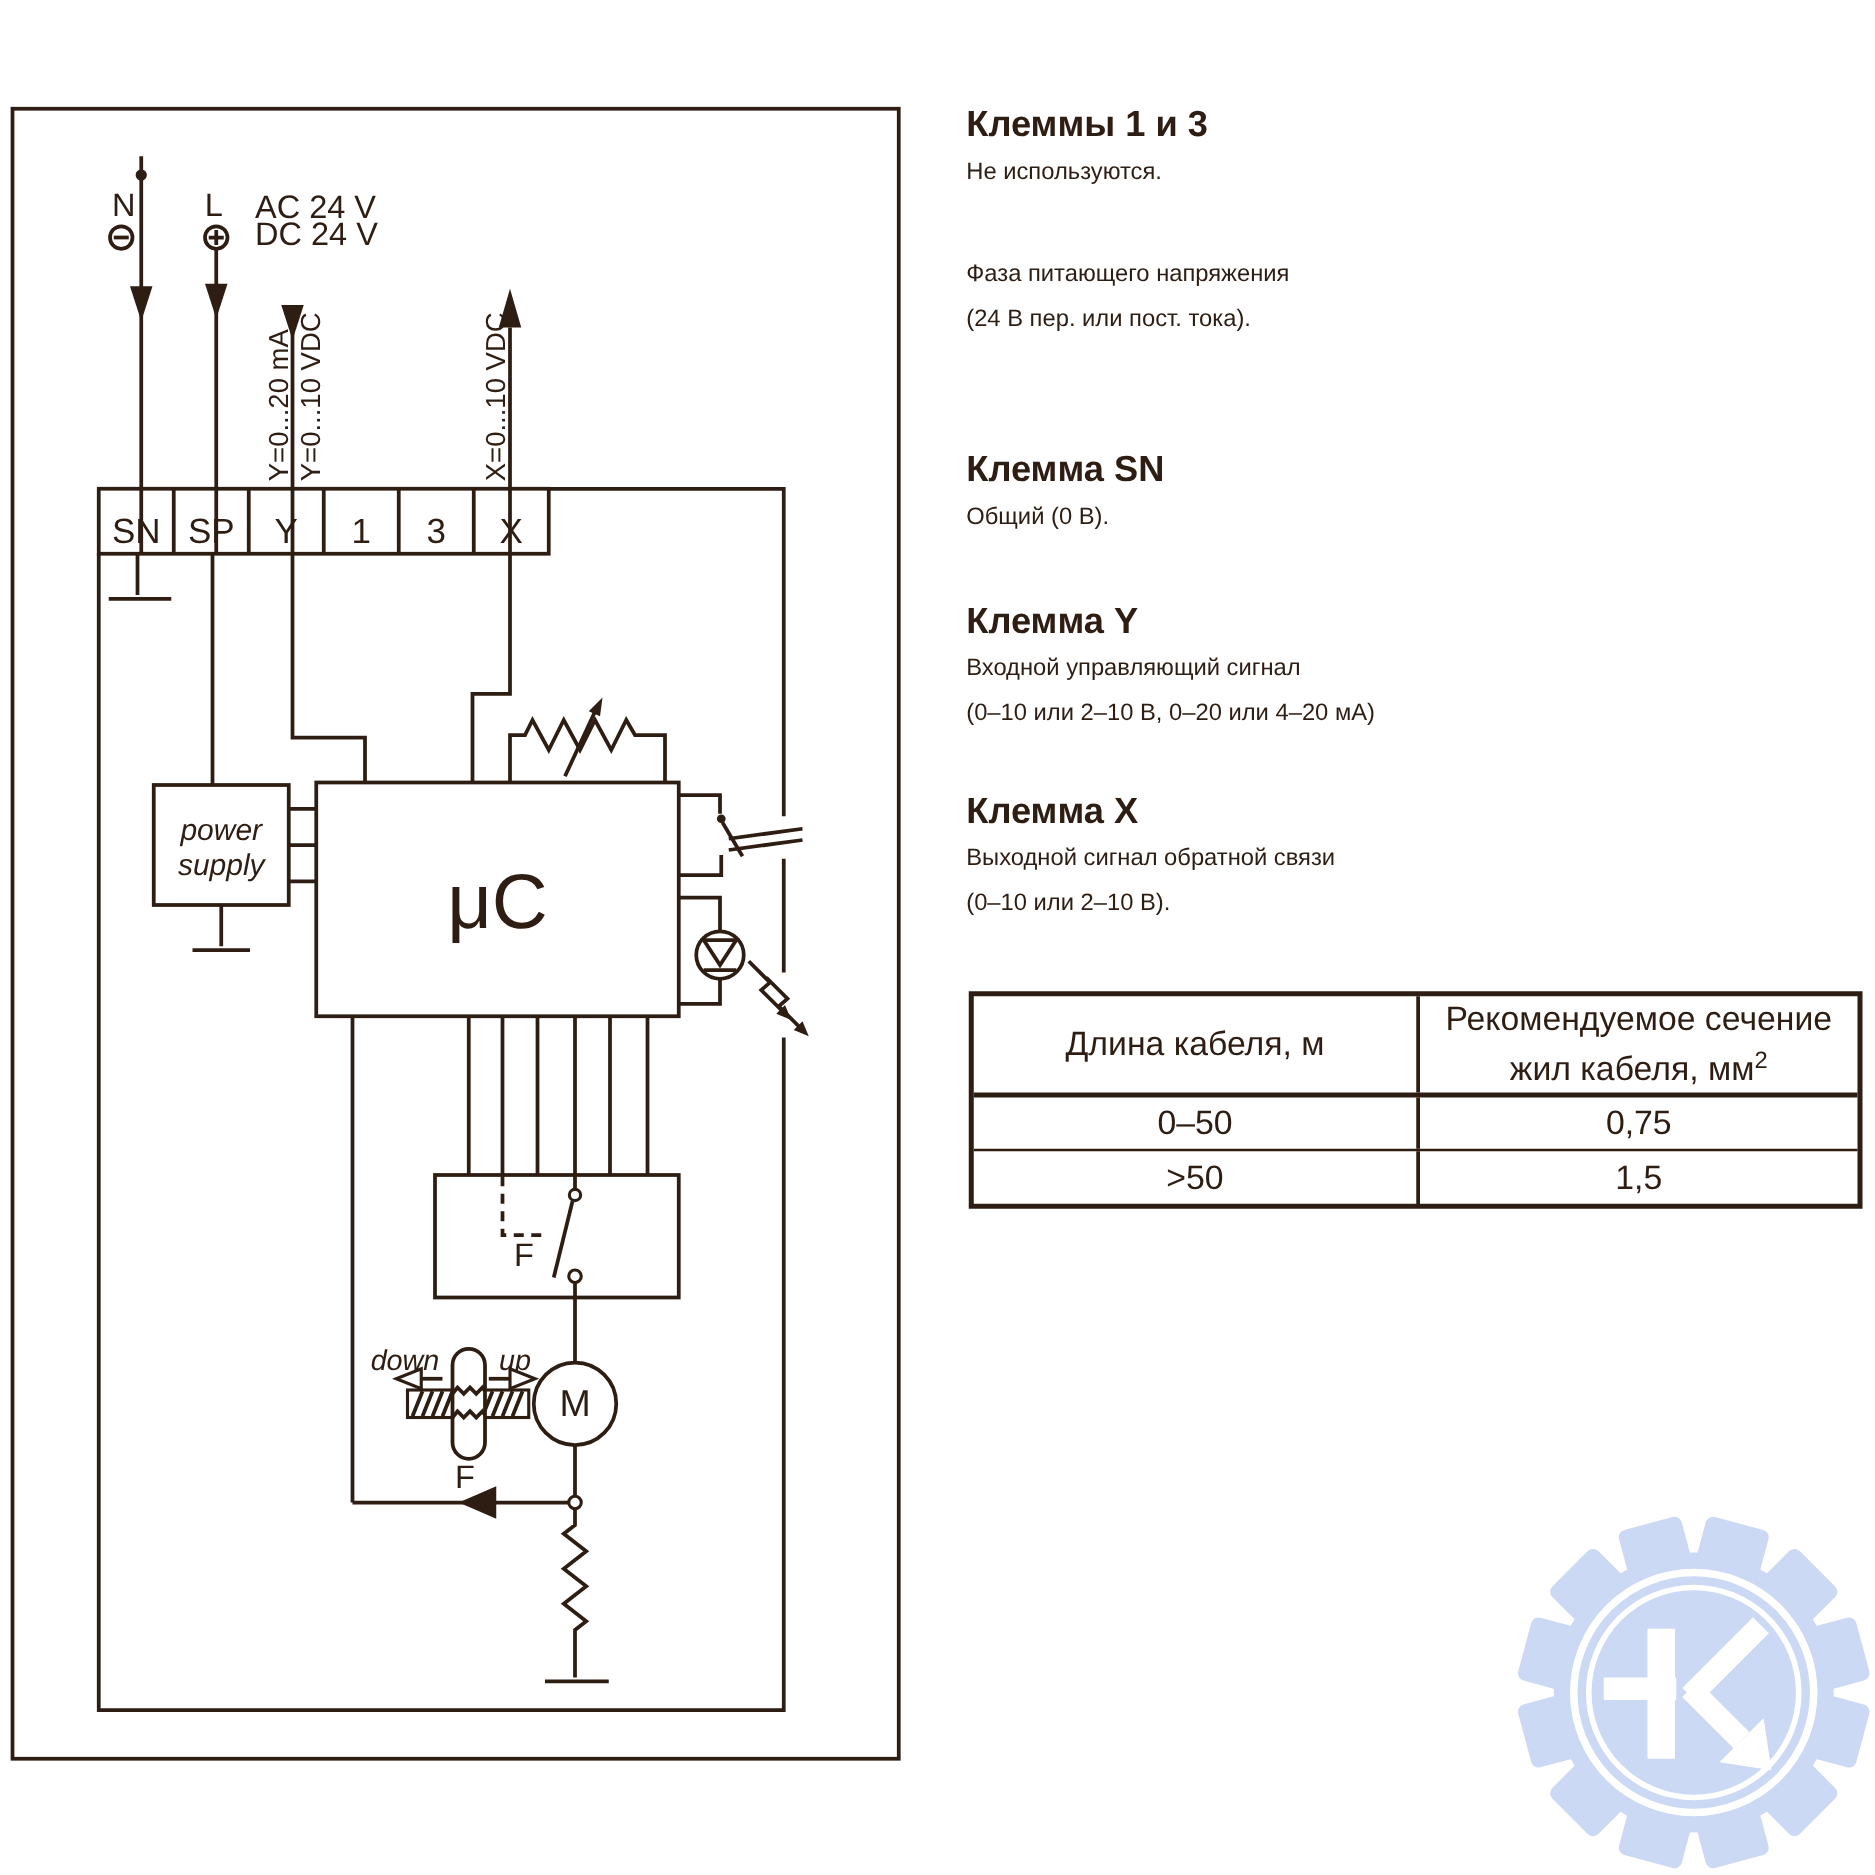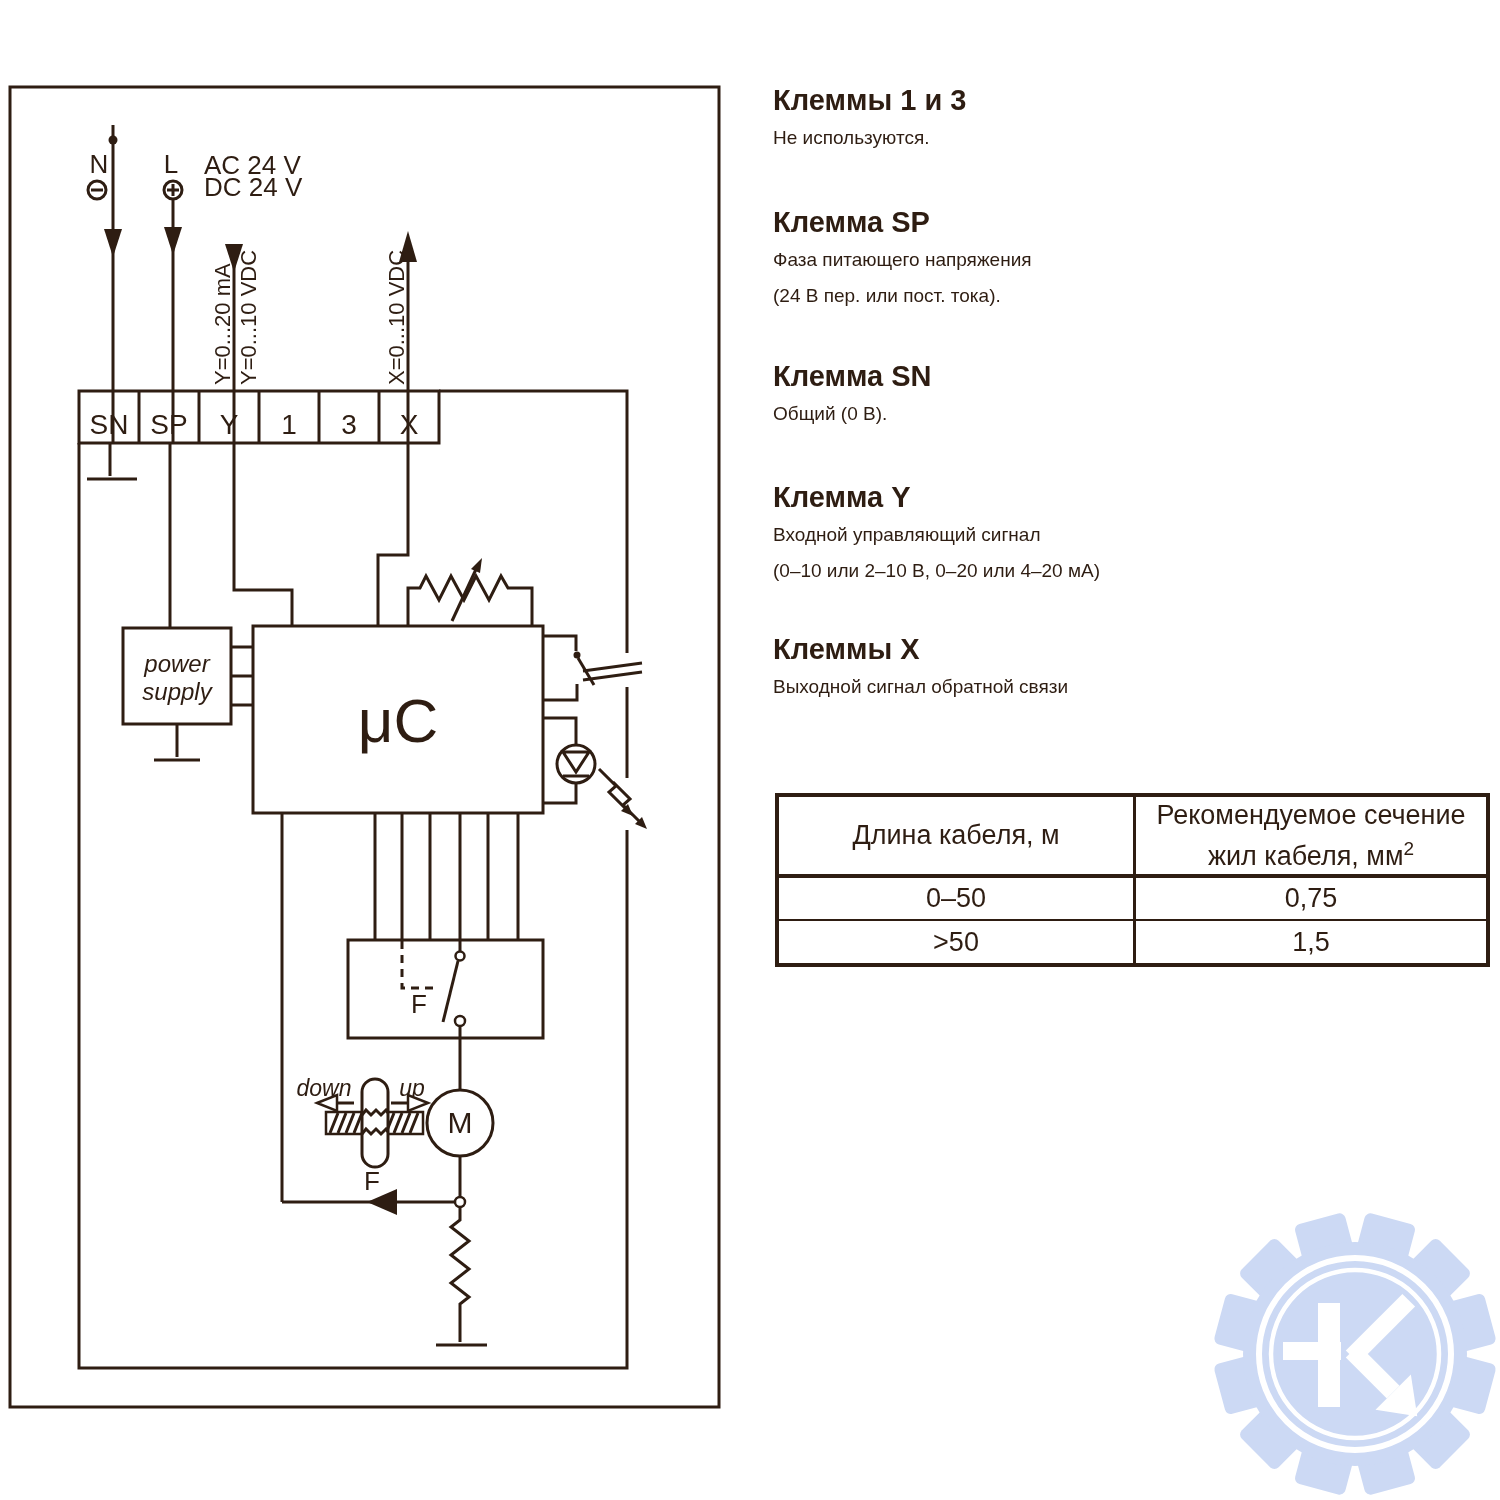--- a/index.html
+++ b/index.html
@@ -195,39 +195,39 @@
     <text class="txt" font-size="26" text-anchor="middle" x="372" y="1190">F</text>
   </g>
 </svg>
 
 <div class="sec" style="top:80px">
   <div class="sec-title">Клеммы 1 и 3</div>
   <div class="sec-body">Не используются.</div>
 </div>
 
 <div class="sec" style="top:202px">
-  <div class="sec-title">Клемма SP</div>
   <div class="sec-body">Фаза питающего напряжения</div>
   <div class="sec-body">(24 В пер. или пост. тока).</div>
 </div>
 
 <div class="sec" style="top:356px">
   <div class="sec-title">Клемма SN</div>
   <div class="sec-body">Общий (0 В).</div>
 </div>
 
 <div class="sec" style="top:477px">
   <div class="sec-title">Клемма Y</div>
   <div class="sec-body">Входной управляющий сигнал</div>
   <div class="sec-body">(0–10 или 2–10 В, 0–20 или 4–20 мА)</div>
 </div>
 
 <div class="sec" style="top:629px">
-  <div class="sec-title">Клеммы X</div>
+  <div class="sec-title">Клемма X</div>
   <div class="sec-body">Выходной сигнал обратной связи</div>
+  <div class="sec-body">(0–10 или 2–10 В).</div>
 </div>
 
 <div class="tbl">
   <div class="hdr">
     <div class="c1">Длина кабеля, м</div>
     <div class="c2">
       <div>
         <div>Рекомендуемое сечение</div>
         <div><span>жил кабеля, мм</span><sup>2</sup></div>
       </div>

